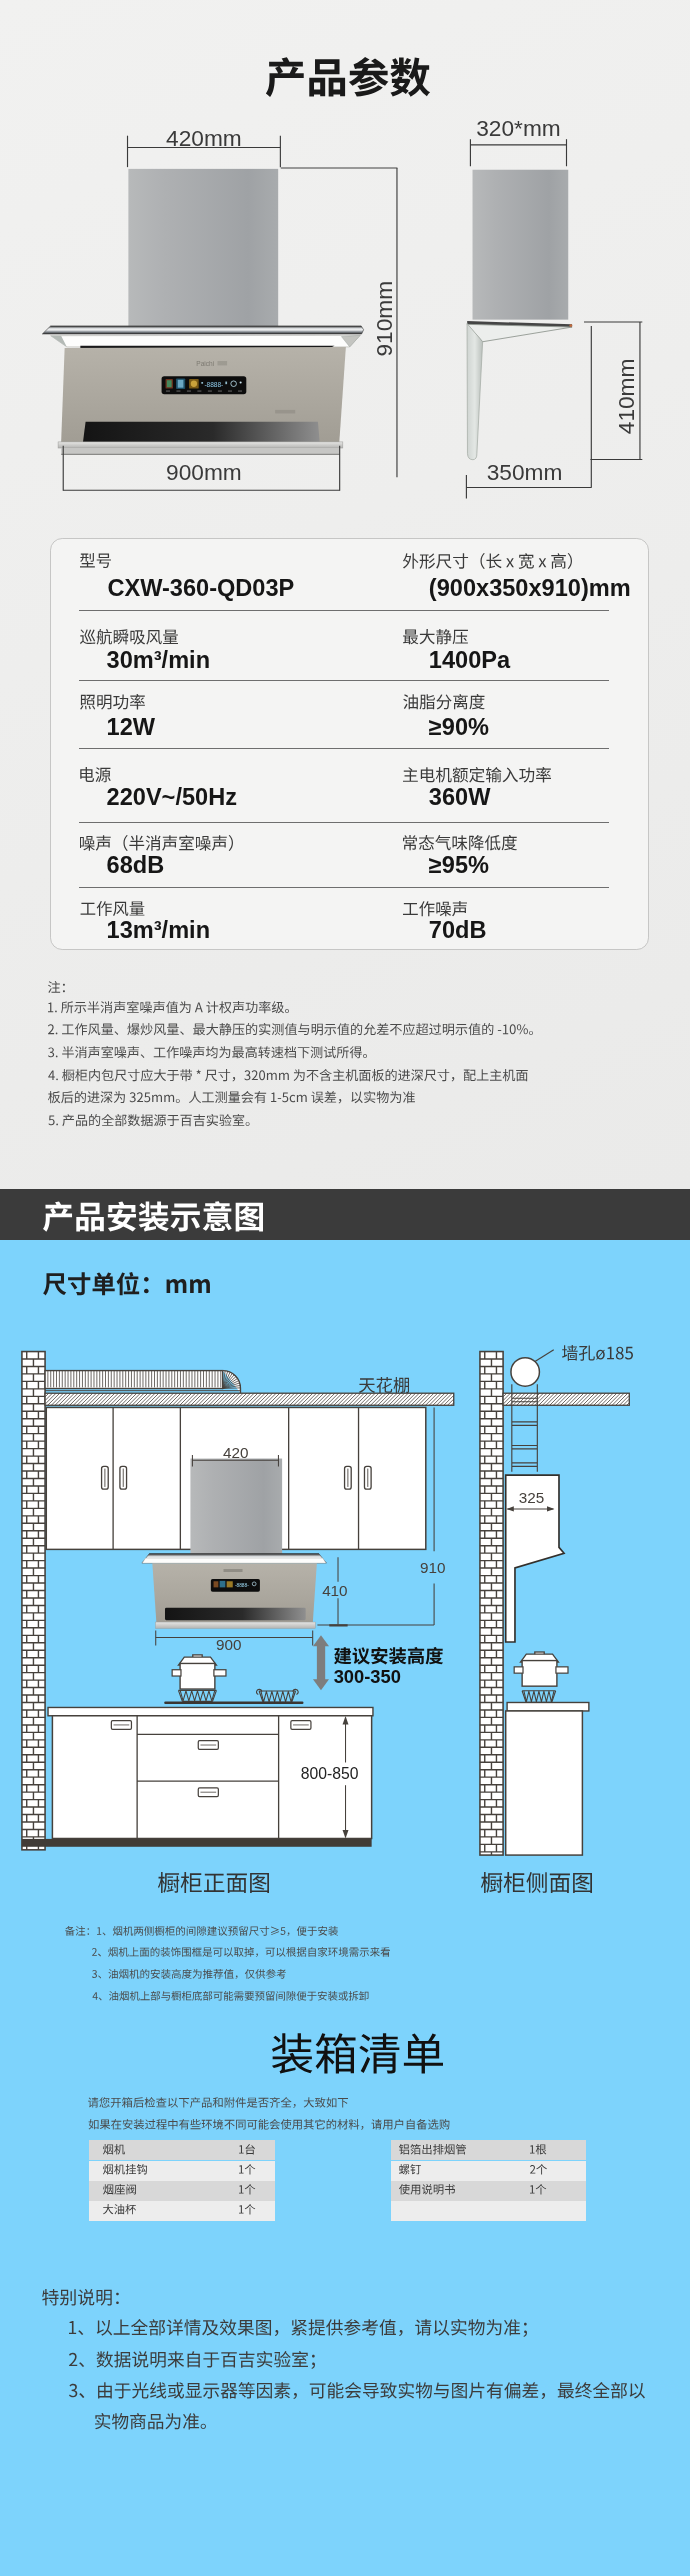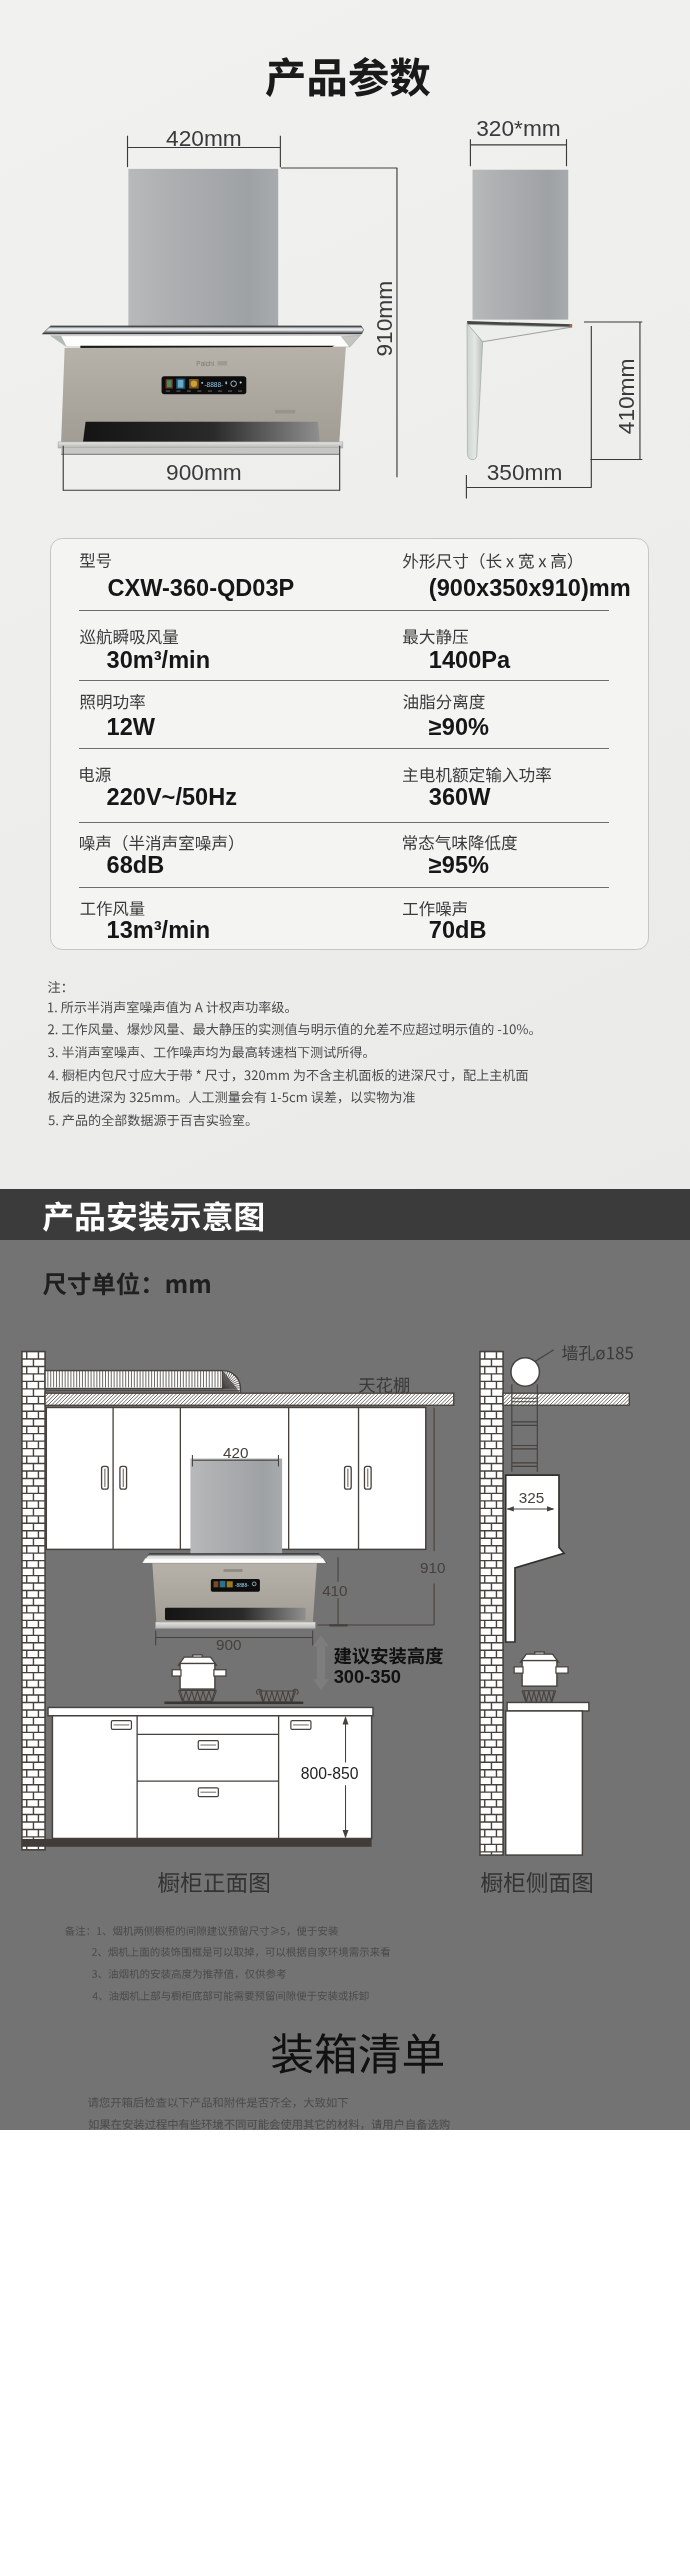--- a/index.html
+++ b/index.html
@@ -1,12 +1,12 @@
 <!DOCTYPE html>
-<html style="font-size:14px"><head><meta charset="utf-8"><style>html,body{margin:0;padding:0}*{box-sizing:border-box}body{width:690px;font-family:"Liberation Sans",sans-serif}#page{position:relative;width:690px;height:2130px;background:#737373;overflow:hidden}</style></head><body>
+<html style="font-size:14px"><head><meta charset="utf-8"><style>html,body{margin:0;padding:0}*{box-sizing:border-box}body{width:690px;font-family:"Liberation Sans",sans-serif}#page{position:relative;width:690px;height:2576px;background:#7dd3fc;overflow:hidden}</style></head><body>
 <div id="page">
     <svg width="0" height="0" style="position:absolute">
       <defs>
         <path id="b00078" d="M79 0H226V385C265 428 301 448 333 448C387 448 412 418 412 331V0H558V385C598 428 634 448 666 448C719 448 744 418 744 331V0H890V349C890 490 836 574 717 574C645 574 590 530 538 476C512 538 465 574 385 574C312 574 260 534 213 485H210L199 560H79Z"></path>
         <path id="b09714" d="M403 824C419 801 435 773 448 746H102V632H332L246 595C272 558 301 510 317 472H111V333C111 231 103 87 24 -16C51 -31 105 -78 125 -102C218 17 237 205 237 331V355H936V472H724L807 589L672 631C656 583 626 518 599 472H367L436 503C421 540 388 592 357 632H915V746H590C577 778 552 822 527 854Z"></path>
         <path id="b09956" d="M421 508C448 374 473 198 481 94L599 127C589 229 560 401 530 533ZM553 836C569 788 590 724 598 681H363V565H922V681H613L718 711C707 753 686 816 667 864ZM326 66V-50H956V66H785C821 191 858 366 883 517L757 537C744 391 710 197 676 66ZM259 846C208 703 121 560 30 470C50 441 83 375 94 345C116 368 137 393 158 421V-88H279V609C315 674 346 743 372 810Z"></path>
         <path id="b11677" d="M254 422H436V353H254ZM560 422H750V353H560ZM254 581H436V513H254ZM560 581H750V513H560ZM682 842C662 792 628 728 595 679H380L424 700C404 742 358 802 320 846L216 799C245 764 277 717 298 679H137V255H436V189H48V78H436V-87H560V78H955V189H560V255H874V679H731C758 716 788 760 816 803Z"></path>
         <path id="b11847" d="M612 281C529 225 364 183 226 164C251 139 278 101 292 72C444 102 608 153 712 231ZM730 180C620 78 394 32 157 14C179 -14 203 -59 214 -92C475 -61 704 -4 842 129ZM171 574C198 583 231 587 362 593C352 571 342 550 330 530H47V424H254C192 355 114 300 23 262C50 240 95 192 113 168C172 198 226 234 276 278C293 260 308 240 319 225C419 247 545 289 631 340L533 394C485 367 402 342 324 324C354 355 381 388 405 424H601C674 316 783 222 897 168C915 198 951 242 978 265C889 299 803 357 739 424H958V530H467C478 552 488 575 497 599L755 609C777 589 796 570 810 553L912 621C855 684 741 769 654 825L559 765C587 746 617 724 647 701L367 694C421 727 474 764 522 803L414 862C344 793 245 732 213 715C183 698 160 687 136 683C148 652 165 597 171 574Z"></path>
         <path id="b12225" d="M324 695H676V561H324ZM208 810V447H798V810ZM70 363V-90H184V-39H333V-84H453V363ZM184 76V248H333V76ZM537 363V-90H652V-39H813V-85H933V363ZM652 76V248H813V76Z"></path>
         <path id="b13186" d="M72 811V-90H187V-54H809V-90H930V811ZM266 139C400 124 565 86 665 51H187V349C204 325 222 291 230 268C285 281 340 298 395 319L358 267C442 250 548 214 607 186L656 260C599 285 505 314 425 331C452 343 480 355 506 369C583 330 669 300 756 281C767 303 789 334 809 356V51H678L729 132C626 166 457 203 320 217ZM404 704C356 631 272 559 191 514C214 497 252 462 270 442C290 455 310 470 331 487C353 467 377 448 402 430C334 403 259 381 187 367V704ZM415 704H809V372C740 385 670 404 607 428C675 475 733 530 774 592L707 632L690 627H470C482 642 494 658 504 673ZM502 476C466 495 434 516 407 539H600C572 516 538 495 502 476Z"></path>

